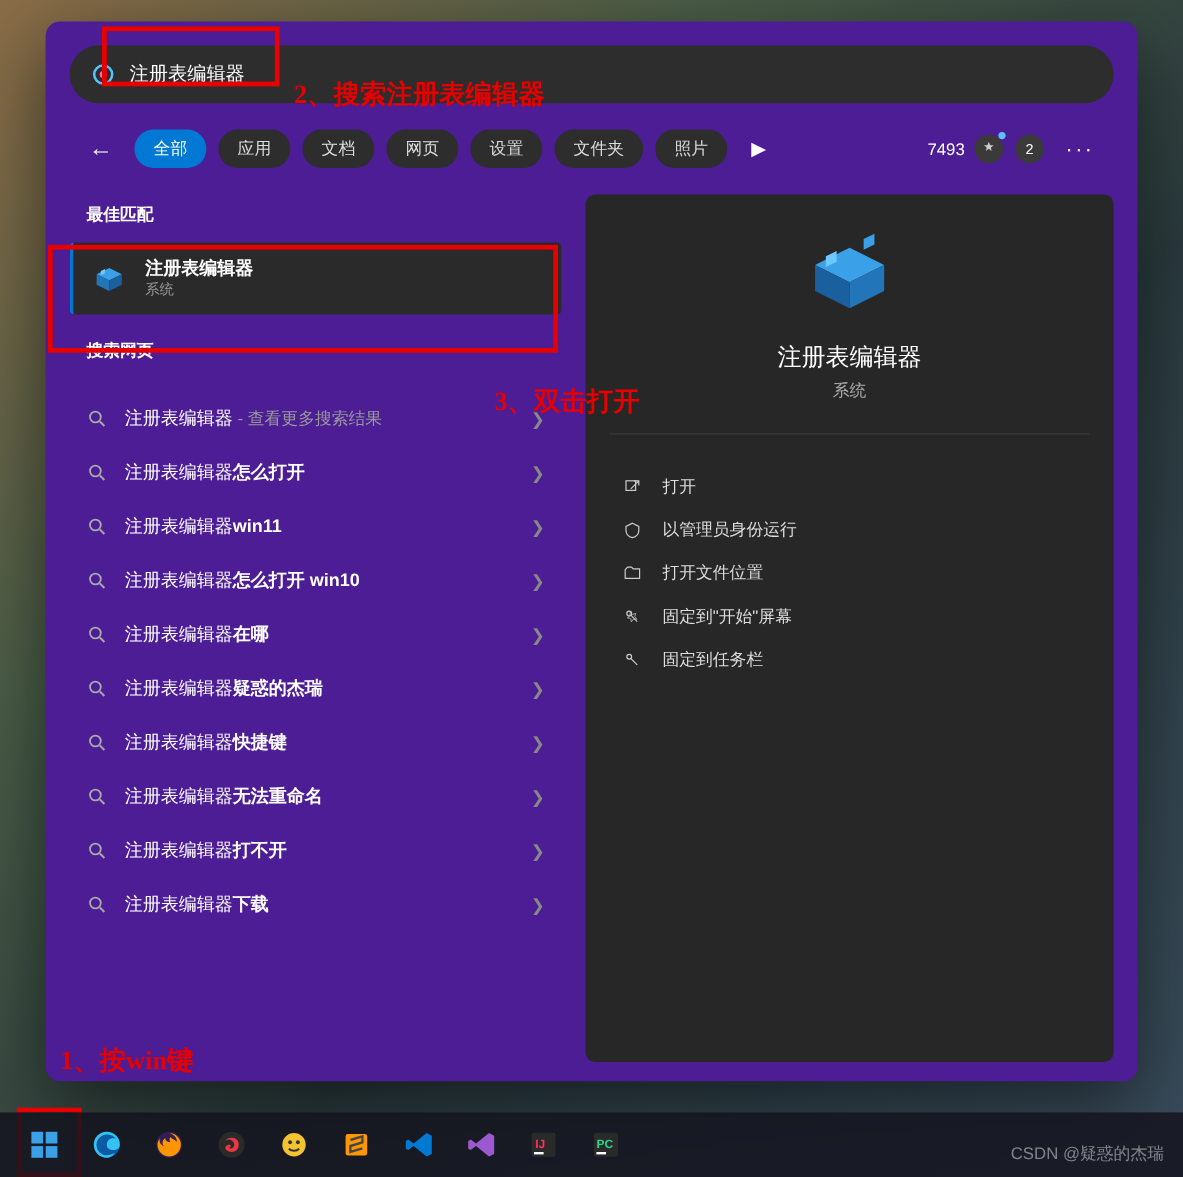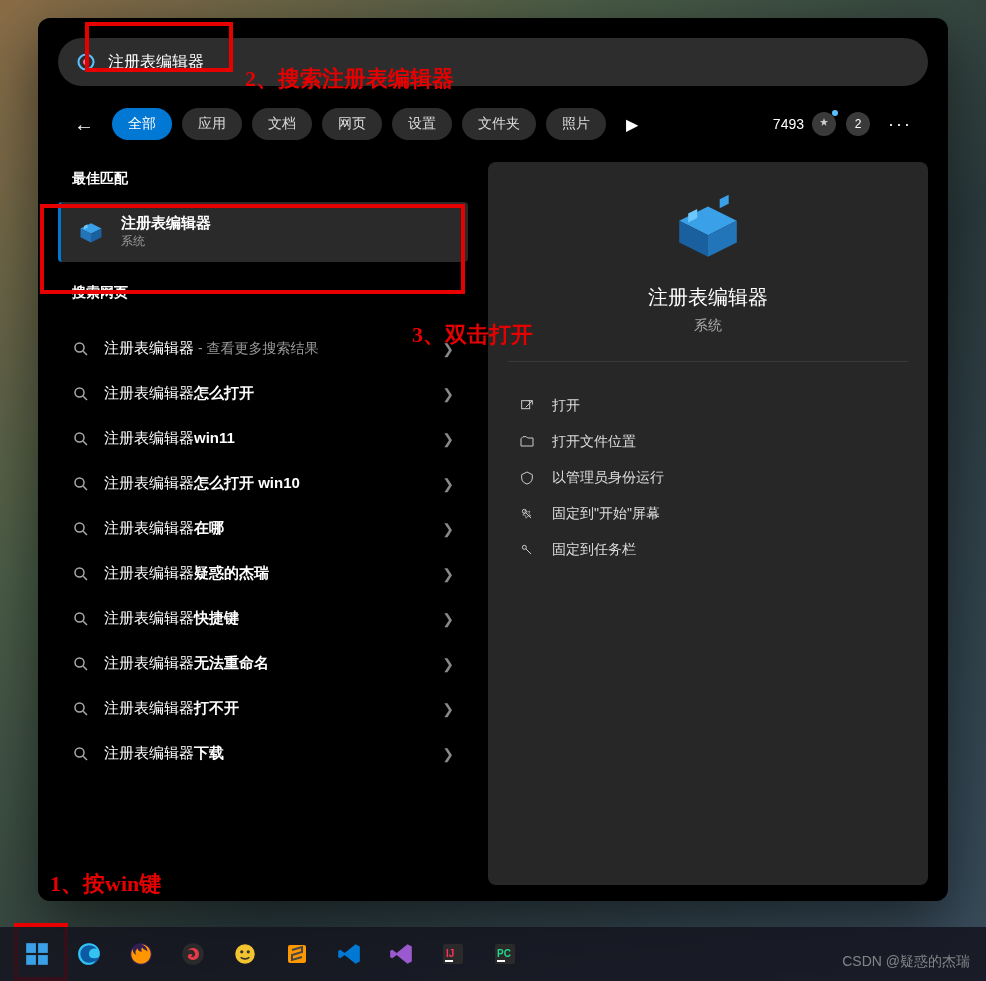--- a/index.html
+++ b/index.html
@@ -3,21 +3,21 @@
 <meta charset="utf-8">
 <style>
   * { box-sizing: border-box; margin: 0; padding: 0; font-family: "Segoe UI", "Microsoft YaHei", sans-serif; }
   body {
     width: 986px; height: 981px;
     background: linear-gradient(135deg, #8b6d47 0%, #4a5d47 30%, #2a3a3d 60%, #3a4d5d 100%);
     position: relative; overflow: hidden;
   }
   .search-panel {
     position: absolute; top: 18px; left: 38px; right: 38px; bottom: 80px;
-    background: #000000; border-radius: 12px; padding: 20px;
+    background: #4c1d95; border-radius: 12px; padding: 20px;
     box-shadow: 0 20px 60px rgba(0,0,0,0.5);
   }
   .search-bar {
     background: #2d2d2d; border-radius: 24px; height: 48px;
     display: flex; align-items: center; padding: 0 18px; gap: 12px;
   }
   .search-bar .copilot { width: 20px; height: 20px; }
   .search-input {
     background: transparent; border: none; color: #fff; font-size: 16px;
     flex: 1; outline: none;
@@ -267,32 +267,32 @@
               <svg viewBox="0 0 24 24" width="16" height="16">
                 <rect x="4" y="4" width="12" height="12" fill="none" stroke="#ccc" stroke-width="1.5"></rect>
                 <path d="M10 14L20 4M14 4h6v6" fill="none" stroke="#ccc" stroke-width="1.5"></path>
               </svg>
             </span>
             <span>打开</span>
           </div>
           <div class="action-row">
             <span class="action-icon">
               <svg viewBox="0 0 24 24" width="16" height="16">
+                <path d="M12 3l8 4v5c0 5-4 8-8 9-4-1-8-4-8-9V7l8-4z" fill="none" stroke="#ccc" stroke-width="1.5"></path>
+              </svg>
+            </span>
+            <span>以管理员身份运行</span>
+          </div>
+          <div class="action-row">
+            <span class="action-icon">
+              <svg viewBox="0 0 24 24" width="16" height="16">
                 <path d="M3 7l3-3h5l2 2h8v12H3z" fill="none" stroke="#ccc" stroke-width="1.5"></path>
               </svg>
             </span>
             <span>打开文件位置</span>
-          </div>
-          <div class="action-row">
-            <span class="action-icon">
-              <svg viewBox="0 0 24 24" width="16" height="16">
-                <path d="M12 3l8 4v5c0 5-4 8-8 9-4-1-8-4-8-9V7l8-4z" fill="none" stroke="#ccc" stroke-width="1.5"></path>
-              </svg>
-            </span>
-            <span>以管理员身份运行</span>
           </div>
           <div class="action-row">
             <span class="action-icon">
               <svg viewBox="0 0 24 24" width="16" height="16">
                 <path d="M12 17l-6 4 1-7-5-5 7-1 3-6 3 6 7 1-5 5 1 7z" fill="none" stroke="#ccc" stroke-width="1.5" transform="rotate(45 12 12) scale(0.6) translate(8 8)"></path>
                 <circle cx="8" cy="8" r="3" fill="none" stroke="#ccc" stroke-width="1.5"></circle>
                 <line x1="10" y1="10" x2="18" y2="18" stroke="#ccc" stroke-width="1.5"></line>
               </svg>
             </span>
             <span>固定到"开始"屏幕</span>

